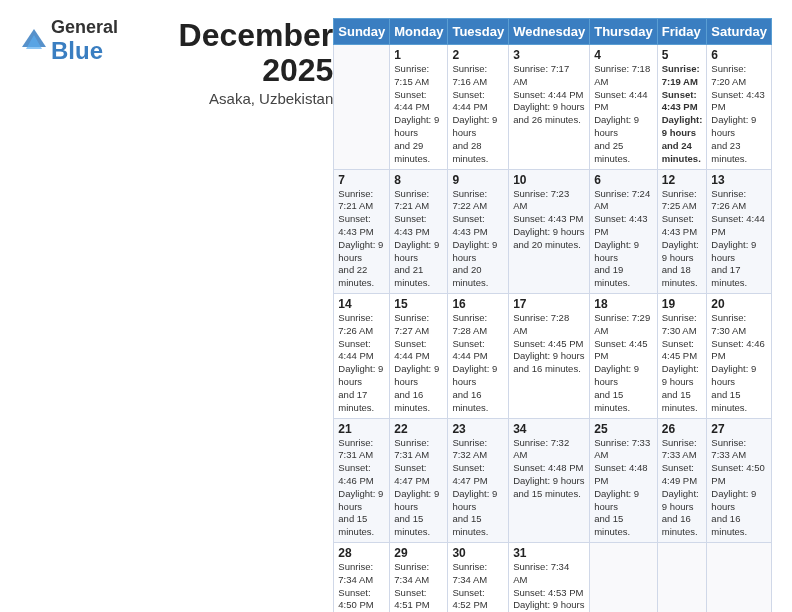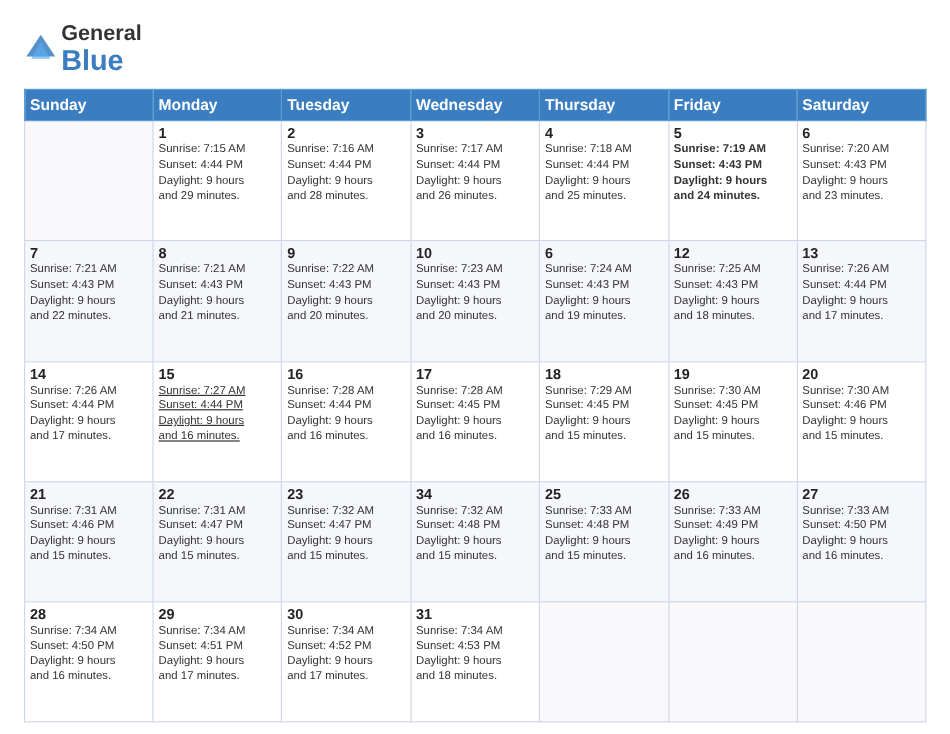--- a/index.html
+++ b/index.html
@@ -8,21 +8,20 @@
       height: 612px;
       background: #fff;
       font-family: Arial, sans-serif;
       overflow: hidden;
     }
     .page {
       width: 792px;
       height: 612px;
       padding: 18px 20px 10px 20px;
       display: flex;
-      flex-direction: column;
     }
     .header {
       display: flex;
       align-items: flex-start;
       justify-content: space-between;
       margin-bottom: 10px;
     }
     .logo {
       display: flex;
       align-items: center;
@@ -115,20 +114,24 @@
     <div class="logo">
       <svg class="logo-icon" viewBox="0 0 28 28" xmlns="http://www.w3.org/2000/svg">
         <polygon points="14,2 26,20 2,20" fill="#3a7ec1" opacity="0.85"></polygon>
         <polygon points="14,8 22,22 6,22" fill="#5aacef" opacity="0.7"></polygon>
       </svg>
       <div class="logo-text">
         <span class="logo-general">General</span>
         <span class="logo-blue">Blue</span>
       </div>
     </div>
+    <div class="title-block">
+      <div class="month-title">December 2025</div>
+      <div class="subtitle">Asaka, Uzbekistan</div>
+    </div>
   </div>
 
   <table class="calendar">
     <thead>
       <tr>
       <th>Sunday</th>
           <th>Monday</th>
           <th>Tuesday</th>
           <th>Wednesday</th>
           <th>Thursday</th>
@@ -236,21 +239,21 @@
         <tr>
           <td>
             <span class="day-num">14</span>
             <div class="day-info" style="white-space: pre-line;">Sunrise: 7:26 AM
 Sunset: 4:44 PM
 Daylight: 9 hours
 and 17 minutes.</div>
           </td>
           <td>
             <span class="day-num">15</span>
-            <div class="day-info" style="white-space: pre-line; text-decoration: underline;">Sunrise: 7:27 AM
+            <div class="day-info" style="white-space: pre-line;">Sunrise: 7:27 AM
 Sunset: 4:44 PM
 Daylight: 9 hours
 and 16 minutes.</div>
           </td>
           <td>
             <span class="day-num">16</span>
             <div class="day-info" style="white-space: pre-line;">Sunrise: 7:28 AM
 Sunset: 4:44 PM
 Daylight: 9 hours
 and 16 minutes.</div>

